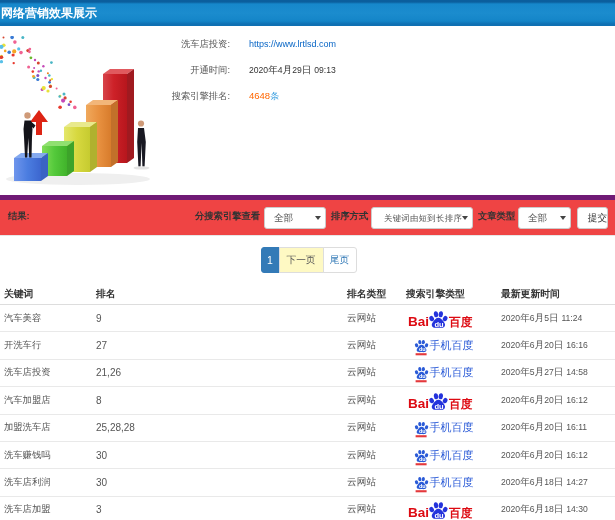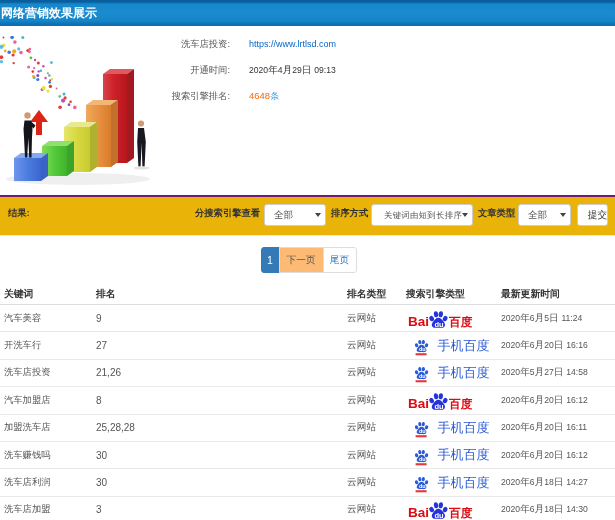--- a/index.html
+++ b/index.html
@@ -10,50 +10,50 @@
   color:#fff;font-size:12px;font-weight:bold;line-height:27px;}
 .topbar span{padding-left:1px}
 .info{position:absolute;left:0;top:31px;width:615px;font-size:9.7px}
 .irow{height:26px;line-height:26px;white-space:nowrap}
 .lab{display:inline-block;width:230px;text-align:right;color:#555;font-size:9.3px}
 .val{margin-left:19px}
 a{color:#0866c6;text-decoration:none}
 em{font-style:normal;font-size:8.6px}
 .orange{color:#f60;font-size:9.5px}
 .tiao{color:#3a9fe0;font-size:9px}
-.filter{position:absolute;left:0;top:195px;width:615px;height:41px;background:#eab308;
-  border-top:2px solid #701a75;border-bottom:1px solid #e6e6e6;box-sizing:border-box;font-size:9.6px}
+.filter{position:absolute;left:0;top:195px;width:615px;height:41px;background:#ef4444;
+  border-top:5px solid #701a75;border-bottom:1px solid #e6e6e6;box-sizing:border-box;font-size:9.6px}
 .filter .flab{position:absolute;top:0;line-height:33px;font-weight:bold;color:#333;font-size:9.3px}
 .sel{position:absolute;top:7px;background:#fff;border:1px solid #ccc;border-radius:3px;height:22px;
   line-height:20px;color:#555;box-sizing:border-box;white-space:nowrap;overflow:hidden}
 .sel i{position:absolute;font-style:normal;right:4px;top:8px;width:0;height:0;
   border-left:3.5px solid transparent;border-right:3.5px solid transparent;border-top:4.5px solid #444}
 .btn{position:absolute;top:7px;left:577px;width:31px;background:#fff;border:1px solid #ccc;border-radius:3px;
   height:22px;line-height:20px;box-sizing:border-box;color:#333;text-align:right}
 .pager{position:absolute;left:1px;top:247px;width:615px;text-align:center;font-size:9.7px}
 .pager a{display:inline-block;height:24px;line-height:24px;border:1px solid #ddd;
   background:#fff;color:#337ab7;vertical-align:top;margin-left:-1px}
 .pager a.cur{background:#337ab7;border-color:#337ab7;color:#fff;width:17px;font-size:10.5px;
   border-radius:3px 0 0 3px;margin-left:0}
-.pager a.next{background:#fdba74;color:#555;width:43px;border-color:#ddd}
+.pager a.next{background:#fef9c3;color:#555;width:43px;border-color:#ddd}
 .pager a.last{width:32px;border-radius:0 3px 3px 0}
 table.rank{position:absolute;left:0;top:277px;width:615px;border-collapse:collapse;
   table-layout:fixed;font-size:9.7px}
 table.rank th{height:19px;font-weight:bold;color:#333;text-align:left;padding:8px 0 0 4px;
   border-bottom:1px solid #ddd;font-size:9.8px}
 table.rank td{height:26.4px;padding:0 0 0 4px;border-bottom:1px solid #e9e9e9;color:#555}
 td.kw{font-size:9.3px;color:#444}
 td.rk{color:#2d7dc1;font-size:10px}
 td.tm{color:#555}
 .bd,.mb{display:flex;align-items:center;height:100%}
 .mb{padding-left:7.5px}
 .mb>svg{margin-top:4px}
 .bd{padding-left:2px}
 .bd>svg{margin-top:3px}
-.mbtxt{color:#2b5bd7;margin-left:9px;font-size:13px}
+.mbtxt{color:#2b5bd7;margin-left:1px;font-size:11px}
 .bai{display:block}
 </style>
 </head>
 <body>
 <div class="topbar"><span>网络营销效果展示</span></div>
 
 <div class="info">
   <div class="irow"><span class="lab">洗车店投资:</span><span class="val"><a style="font-size:9px">https://www.lrtlsd.com</a></span></div>
   <div class="irow"><span class="lab">开通时间:</span><span class="val"><em>2020</em>年<em>4</em>月<em>29</em>日 <em>09:13</em></span></div>
   <div class="irow"><span class="lab">搜索引擎排名:</span><span class="val"><span class="orange">4648</span><span class="tiao">条</span></span></div>

